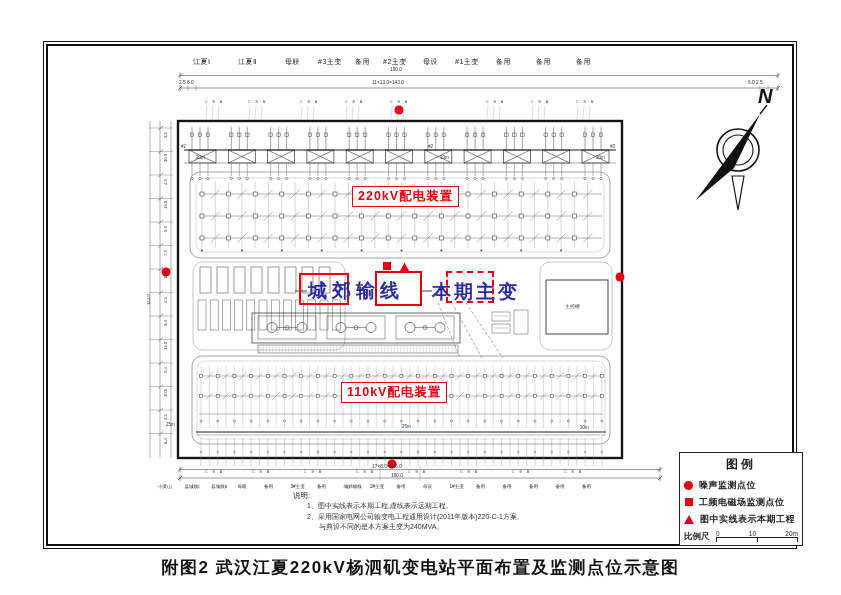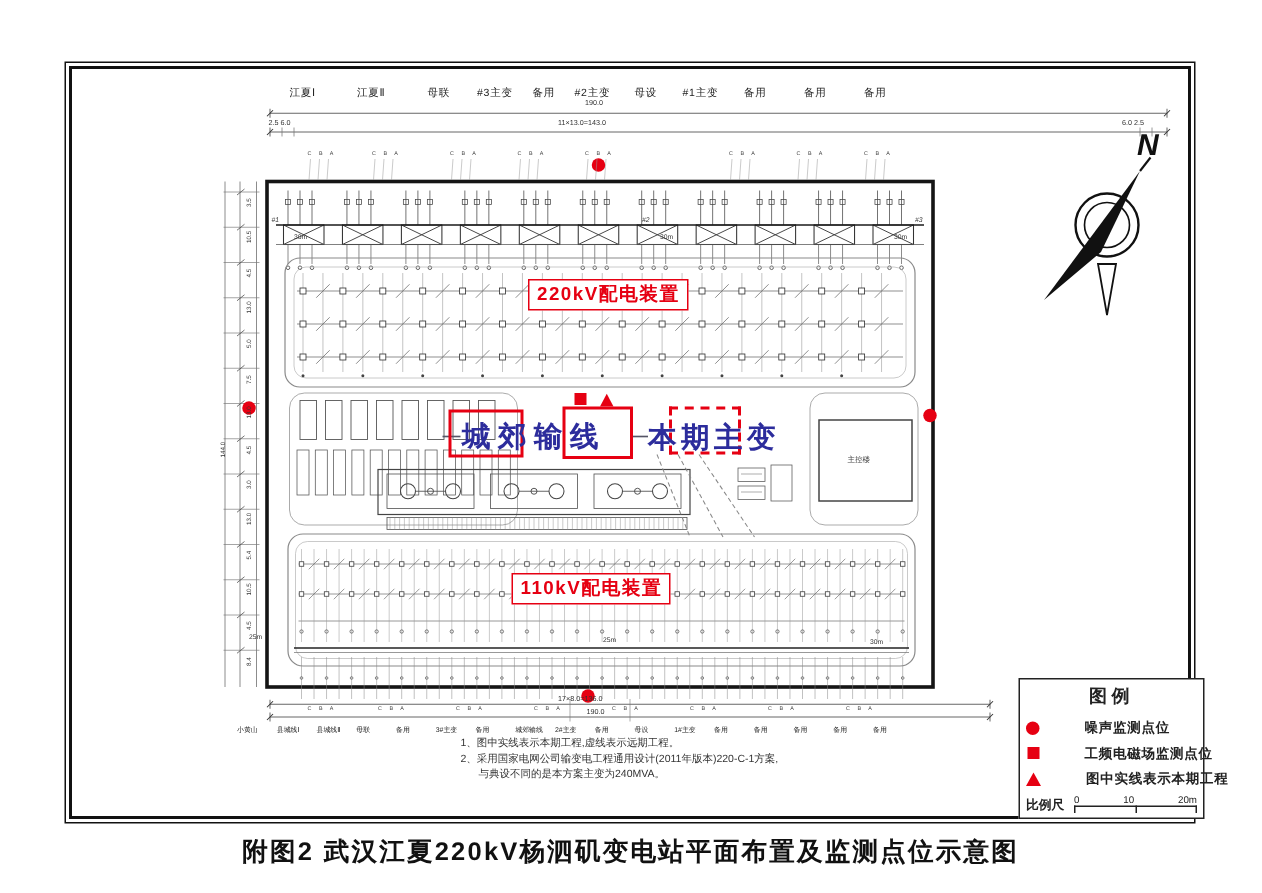--- a/index.html
+++ b/index.html
@@ -21,21 +21,21 @@
   .red-area{border:1.5px solid var(--red);background:#fff;color:var(--red);
             font-weight:700;font-size:12.5px;letter-spacing:1px;padding:1px 5px;white-space:nowrap;}
   .blue-big{color:var(--blue);font-weight:700;font-size:19px;white-space:nowrap;}
   .redbox{border:2.5px solid var(--red);background:transparent;}
   .redbox-dash{border:2.5px dashed var(--red);background:transparent;}
   .bldg-lbl{font-size:5px;color:#444;white-space:nowrap;}
   
   .legend{left:679px;top:452px;width:124px;height:94px;border:1.2px solid #222;background:#fff;z-index:4;padding:2px 4px;box-sizing:border-box;}
   .legend-title{text-align:center;font-size:12px;font-weight:700;letter-spacing:3px;margin-top:1px;}
   .legend-item{display:flex;align-items:center;gap:6px;margin-top:7px;height:10px;}
-  .legend-item span.txt{font-size:9px;font-weight:600;letter-spacing:.5px;white-space:nowrap;margin-left:24px;}
+  .legend-item span.txt{font-size:9px;font-weight:600;letter-spacing:.5px;white-space:nowrap;}
   .sym-dot{width:9px;height:9px;border-radius:50%;background:var(--red);flex:0 0 auto;}
   .sym-square{width:8px;height:8px;background:var(--red);flex:0 0 auto;margin-left:1px;}
   .sym-tri{width:0;height:0;border-left:5px solid transparent;border-right:5px solid transparent;
            border-bottom:9px solid var(--red);flex:0 0 auto;}
   .scale-row{display:flex;align-items:flex-end;gap:3px;margin-top:6px;justify-content:space-between;}
   .scale-label{font-size:8.5px;font-weight:600;white-space:nowrap;}
   .scale-bar{width:82px;}
   .scale-nums{display:flex;justify-content:space-between;font-size:6.5px;line-height:7px;}
   .scale-line{border-top:1.2px solid #222;position:relative;height:5px;}
   .scale-line i{position:absolute;top:-1px;width:1px;height:5px;background:#222;}
@@ -840,20 +840,21 @@
 <div class="abs layer dim-lbl" style="left:372px;top:80px;">11×13.0=143.0</div>
 <div class="abs layer dim-lbl" style="left:179px;top:80px;">2.5  6.0</div>
 <div class="abs layer dim-lbl" style="left:748px;top:80px;">6.0  2.5</div>
 
 <div class="abs layer dim-lbl" style="left:372px;top:464px;">17×8.0=136.0</div>
 <div class="abs layer dim-lbl" style="left:391px;top:473px;">190.0</div>
 
 <div class="abs layer rot" style="left:146px;top:305px;">144.0</div>
 
 <div class="abs notes">
+  <div class="hd">说明:</div>
   <div class="ln indent">1、图中实线表示本期工程,虚线表示远期工程。</div>
   <div class="ln indent">2、采用国家电网公司输变电工程通用设计(2011年版本)220-C-1方案,</div>
   <div class="ln indent" style="padding-left:26px;">与典设不同的是本方案主变为240MVA。</div>
 </div>
 
 <div class="abs legend">
   <div class="legend-title">图例</div>
   <div class="legend-item">
     <i class="sym-dot"></i>
     <span class="txt">噪声监测点位</span>

